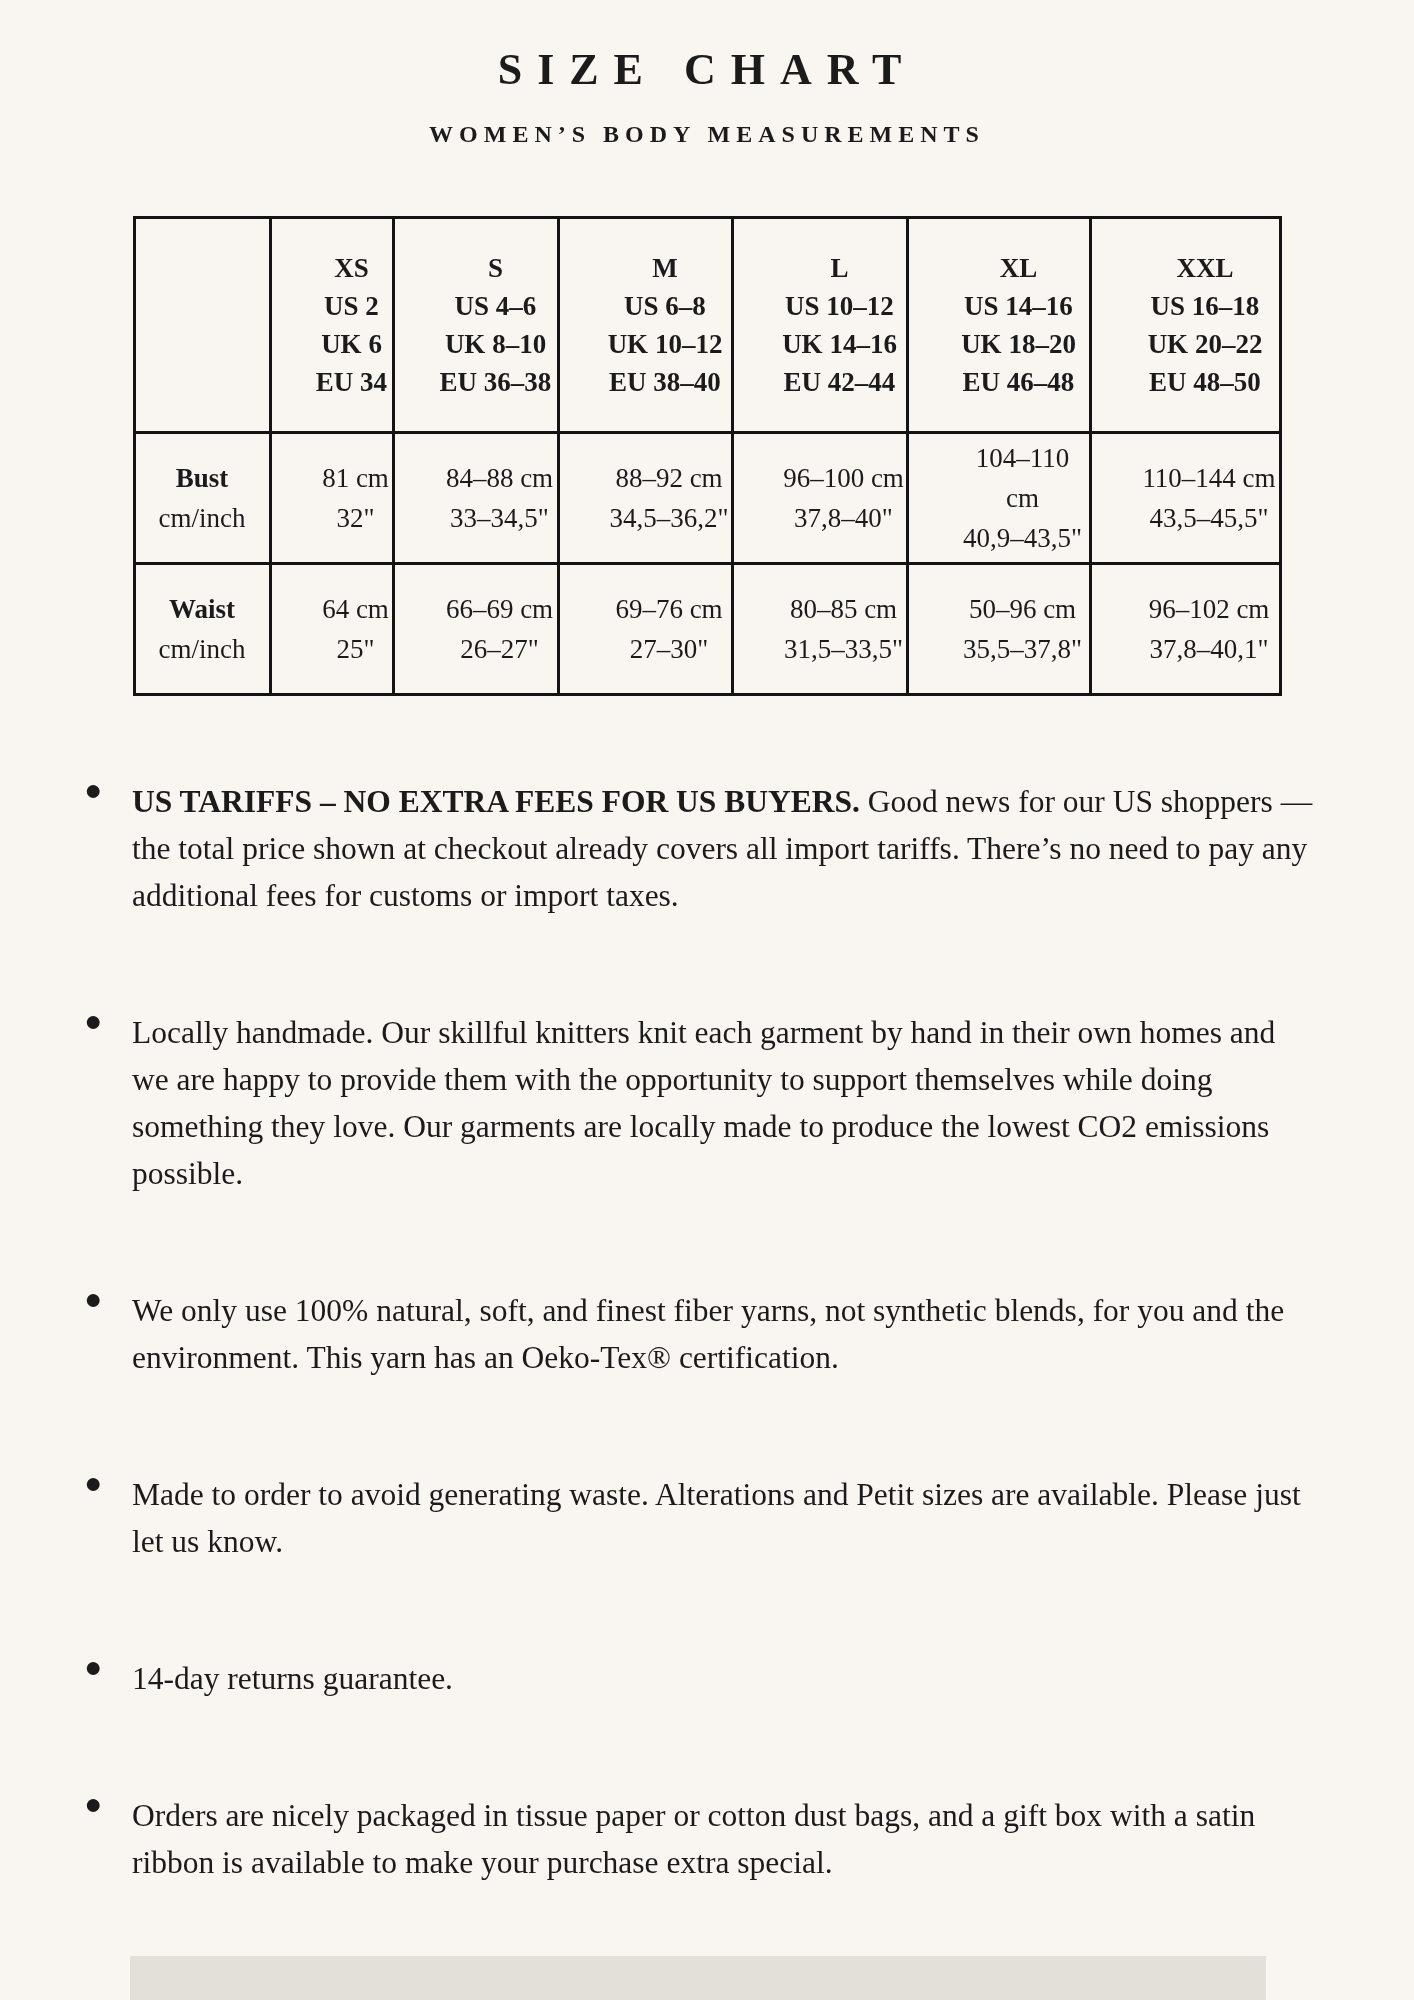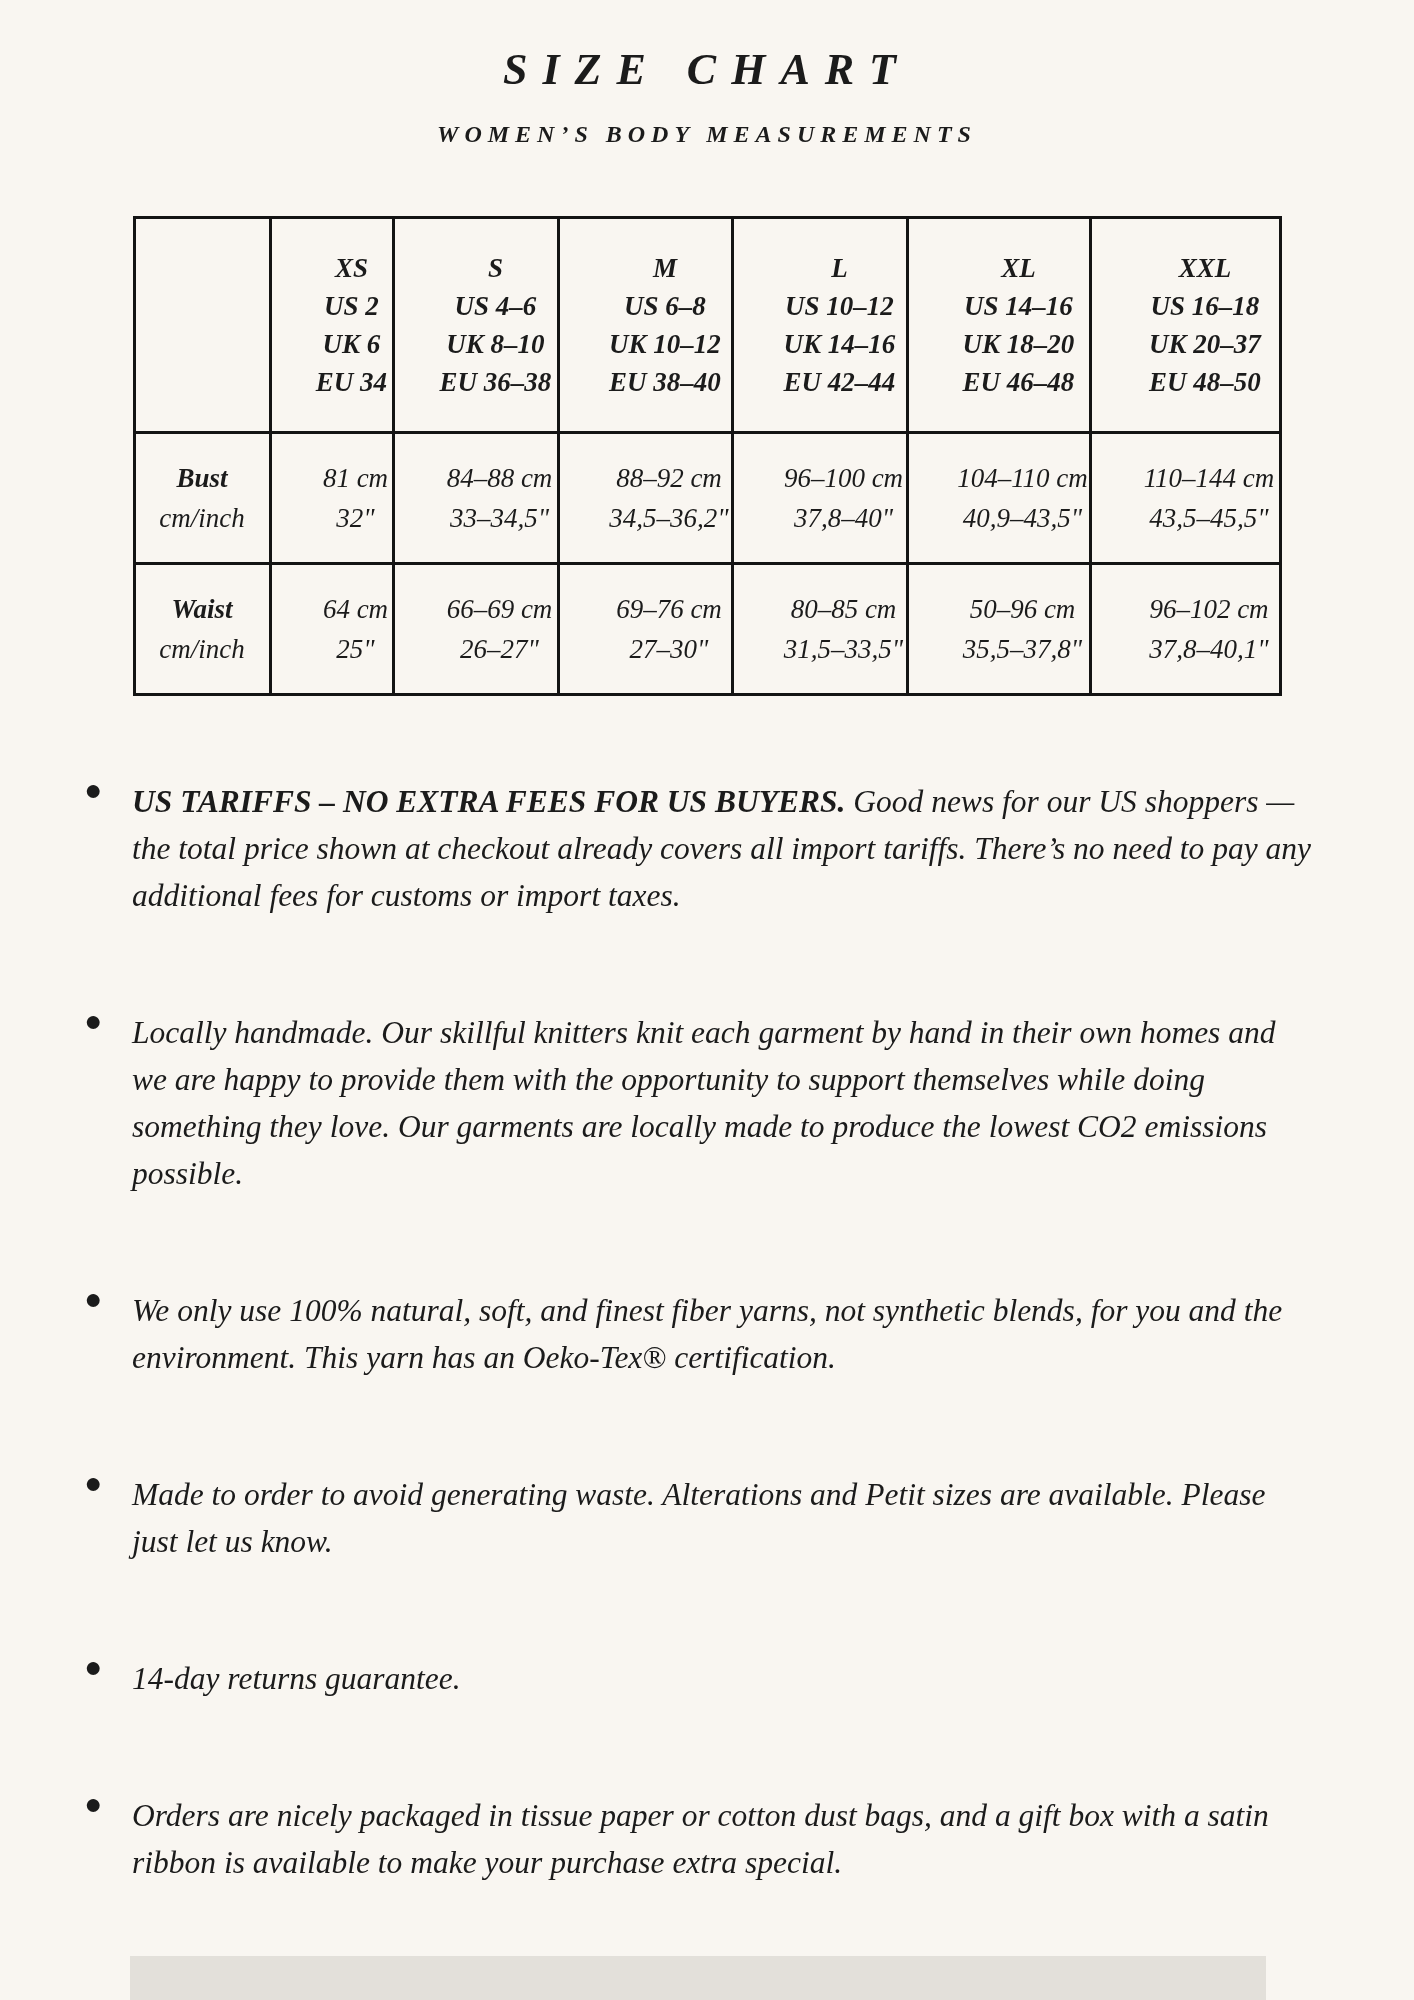--- a/index.html
+++ b/index.html
@@ -5,21 +5,21 @@
   html, body { margin: 0; padding: 0; }
   body {
     width: 1414px;
     height: 2000px;
     background: #f9f6f1;
     color: #1b1b1b;
     font-family: "Liberation Serif", serif;
     position: relative;
     overflow: hidden;
   }
-  .page { padding-top: 44px; font-style: italic; }
+  .page { padding-top: 44px; }
 
   .title {
     text-align: center;
     font-size: 44px;
     font-weight: 600;
     letter-spacing: 15px;
     margin: 0;
   }
   .subtitle {
     text-align: center;
@@ -133,21 +133,21 @@
         </th>
         <th>
           <div class="hdr-line">XL</div>
           <div class="hdr-line">US 14–16</div>
           <div class="hdr-line">UK 18–20</div>
           <div class="hdr-line">EU 46–48</div>
         </th>
         <th>
           <div class="hdr-line">XXL</div>
           <div class="hdr-line">US 16–18</div>
-          <div class="hdr-line">UK 20–37</div>
+          <div class="hdr-line">UK 20–22</div>
           <div class="hdr-line">EU 48–50</div>
         </th>
       </tr>
 
       <tr class="data-row">
         <th>
           <div class="row-label">Bust</div>
           <div class="row-unit">cm/inch</div>
         </th>
         <td>

